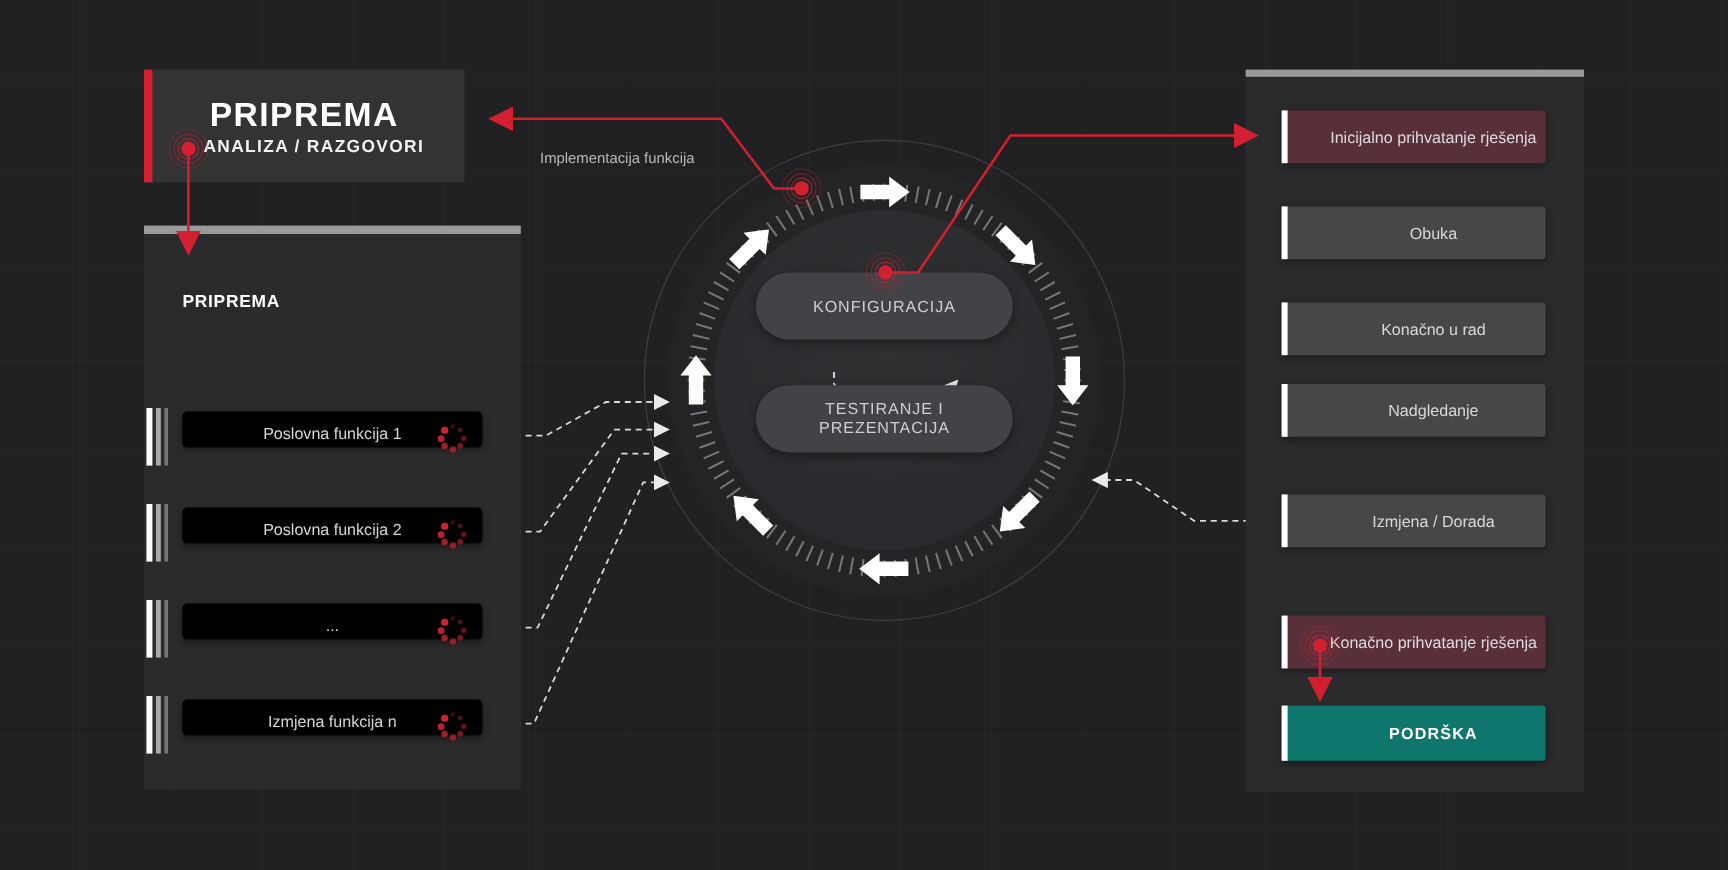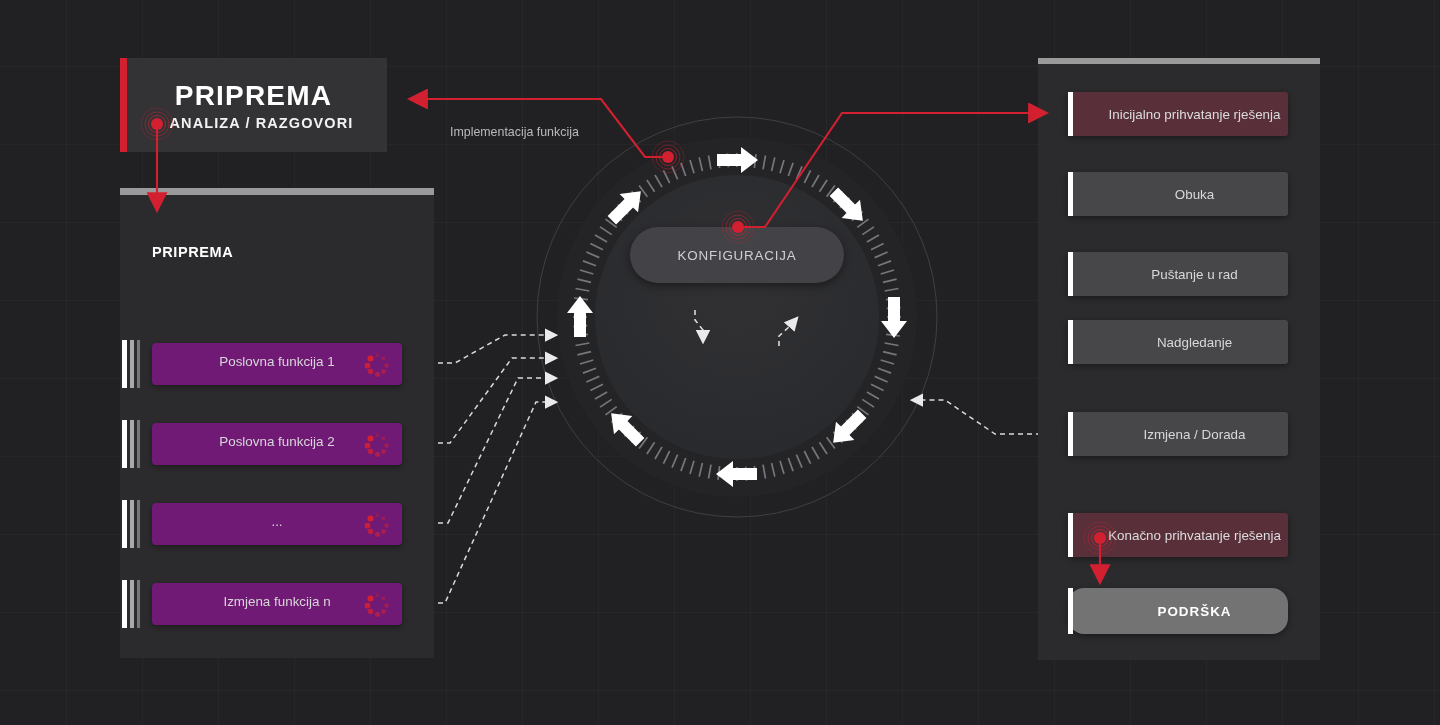--- a/index.html
+++ b/index.html
@@ -54,22 +54,22 @@
   }
   #backlog-title {
     position:absolute; left:32px; top:56px;
     color:#ffffff; font-size:14.5px; font-weight:bold; letter-spacing:.6px;
   }
   #backlog-desc {
     position:absolute; left:32px; top:78px; width:238px;
     color:#b6b6b8; font-size:11.6px; line-height:14.2px;
   }
   .bl-item {
-    position:absolute; left:32px; width:250px; height:42px;
-    background:#701a75; border-radius:4px;
+    position:absolute; left:32px; width:250px; height:30px;
+    background:#000000; border-radius:4px;
     box-shadow: 0 2px 5px rgba(0,0,0,.35);
   }
   .bl-item .bars { position:absolute; left:-30px; top:-3px; height:48px; width:26px; }
   .bl-item .bars i { position:absolute; top:0; height:48px; display:block; }
   .bl-item .bars i.b1 { left:0;  width:5px; background:#ffffff; }
   .bl-item .bars i.b2 { left:8px;width:4px; background:#a9a9ad; }
   .bl-item .bars i.b3 { left:15px;width:3px;background:#76767a; }
   .bl-item .lbl {
     position:absolute; left:0; right:0; top:11px; text-align:center;
     color:#d6d6d8; font-size:13.4px;
@@ -106,21 +106,21 @@
     position:absolute; left:0; top:0; width:5px; height:44px; background:#ffffff;
   }
   .rp-item .lbl {
     position:absolute; left:5px; right:0; top:0; height:44px;
     display:flex; align-items:center; justify-content:center;
     color:#d8d8da; font-size:13.4px;padding-left:28px;
   }
   .rp-item.dark  { background:#47474a; }
   .rp-item.maroon{ background:#59303a; }
   .rp-item.maroon .lbl { color:#dcdcde; }
-  .rp-item.red   { background:#737373;border-radius:16px; }
+  .rp-item.red   { background:#0f766e; }
   .rp-item.red .lbl { color:#ffffff; font-weight:bold; letter-spacing:1px; }
 
   
   #impl-label {
     position:absolute; left:450px; top:83px; z-index:41;
     color:#b9b9bb; font-size:12.4px;margin-top:42px;
   }
 </style>
 </head>
 <body>
@@ -384,36 +384,42 @@
             <span style="left: 4.12391px; top: 17.2761px; opacity: 0.8; transform: scale(1.07);"></span>
             <span style="left: 1.4px; top: 10.7px; opacity: 0.9; transform: scale(1.14);"></span>
             <span style="left: 4.12391px; top: 4.12391px; opacity: 1; transform: scale(1.2);"></span>
           </div>
         </div>
       </div>
   </div>
 
   <div id="centerStack">
     <div class="pillbox" id="pill-konfiguracija">KONFIGURACIJA</div>
+    <div class="pillbox" id="pill-testiranje">
+      <div>
+        <span>TESTIRANJE I</span><br>
+        <span>PREZENTACIJA</span>
+      </div>
+    </div>
   </div>
 
   <div id="rightPanel">
     <span class="tophead"></span>
     <div id="rp-items">
         <div class="rp-item maroon" style="top: 34px;">
           <span class="accent"></span>
           <div class="lbl">Inicijalno prihvatanje rješenja</div>
         </div>
         <div class="rp-item dark" style="top: 114px;">
           <span class="accent"></span>
           <div class="lbl">Obuka</div>
         </div>
         <div class="rp-item dark" style="top: 194px;">
           <span class="accent"></span>
-          <div class="lbl">Puštanje u rad</div>
+          <div class="lbl">Konačno u rad</div>
         </div>
         <div class="rp-item dark" style="top: 262px;">
           <span class="accent"></span>
           <div class="lbl">Nadgledanje</div>
         </div>
         <div class="rp-item dark" style="top: 354px;">
           <span class="accent"></span>
           <div class="lbl">Izmjena / Dorada</div>
         </div>
         <div class="rp-item maroon" style="top: 434px; margin-top: 21px;">

